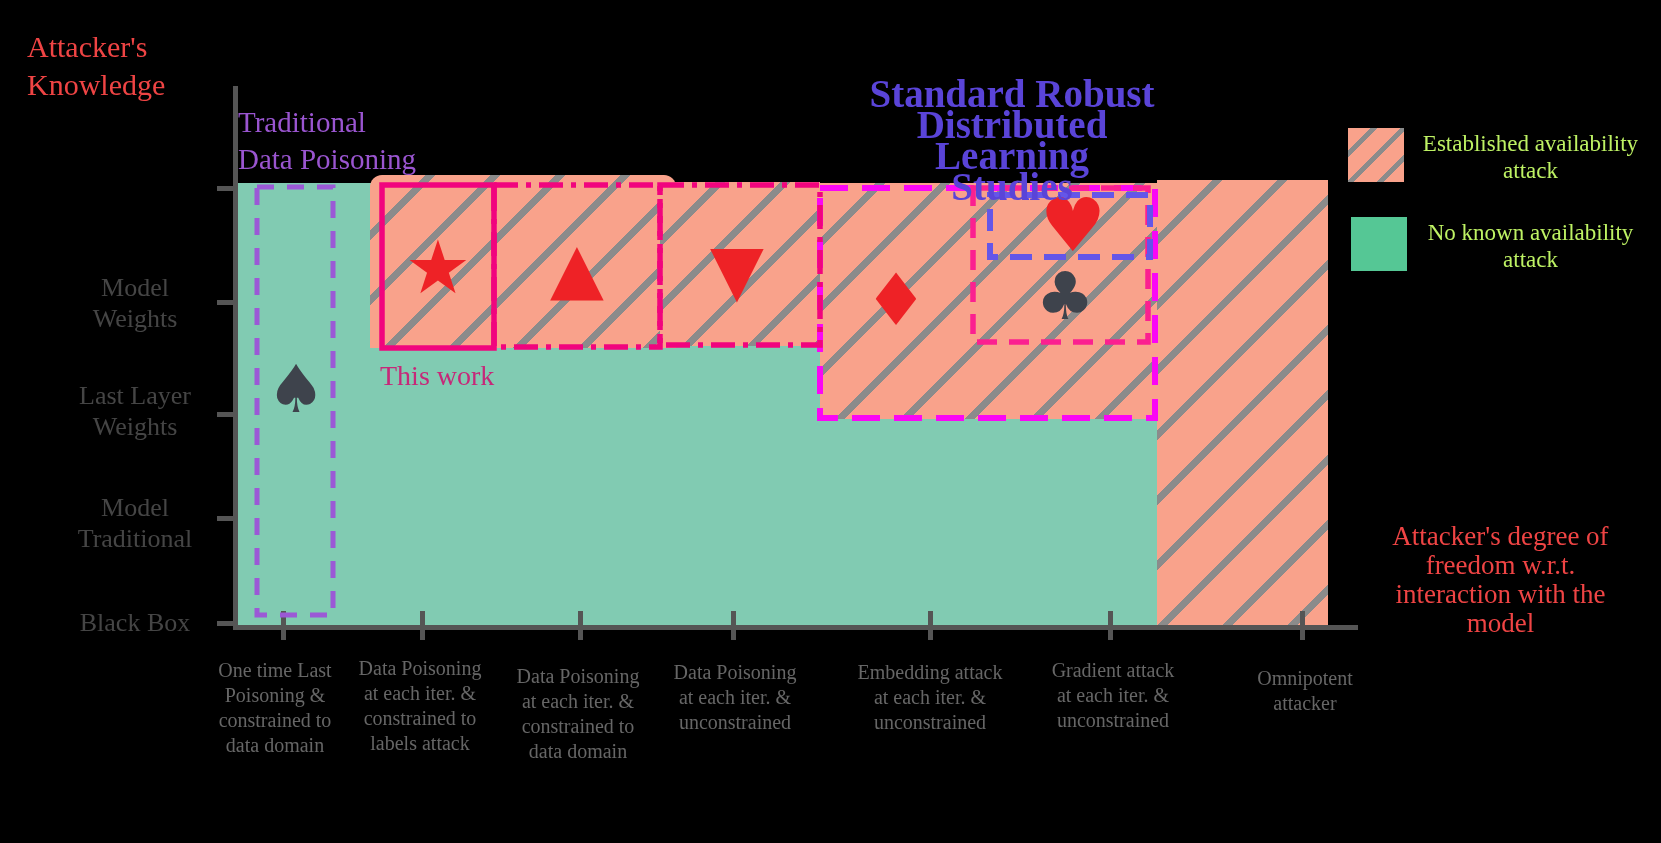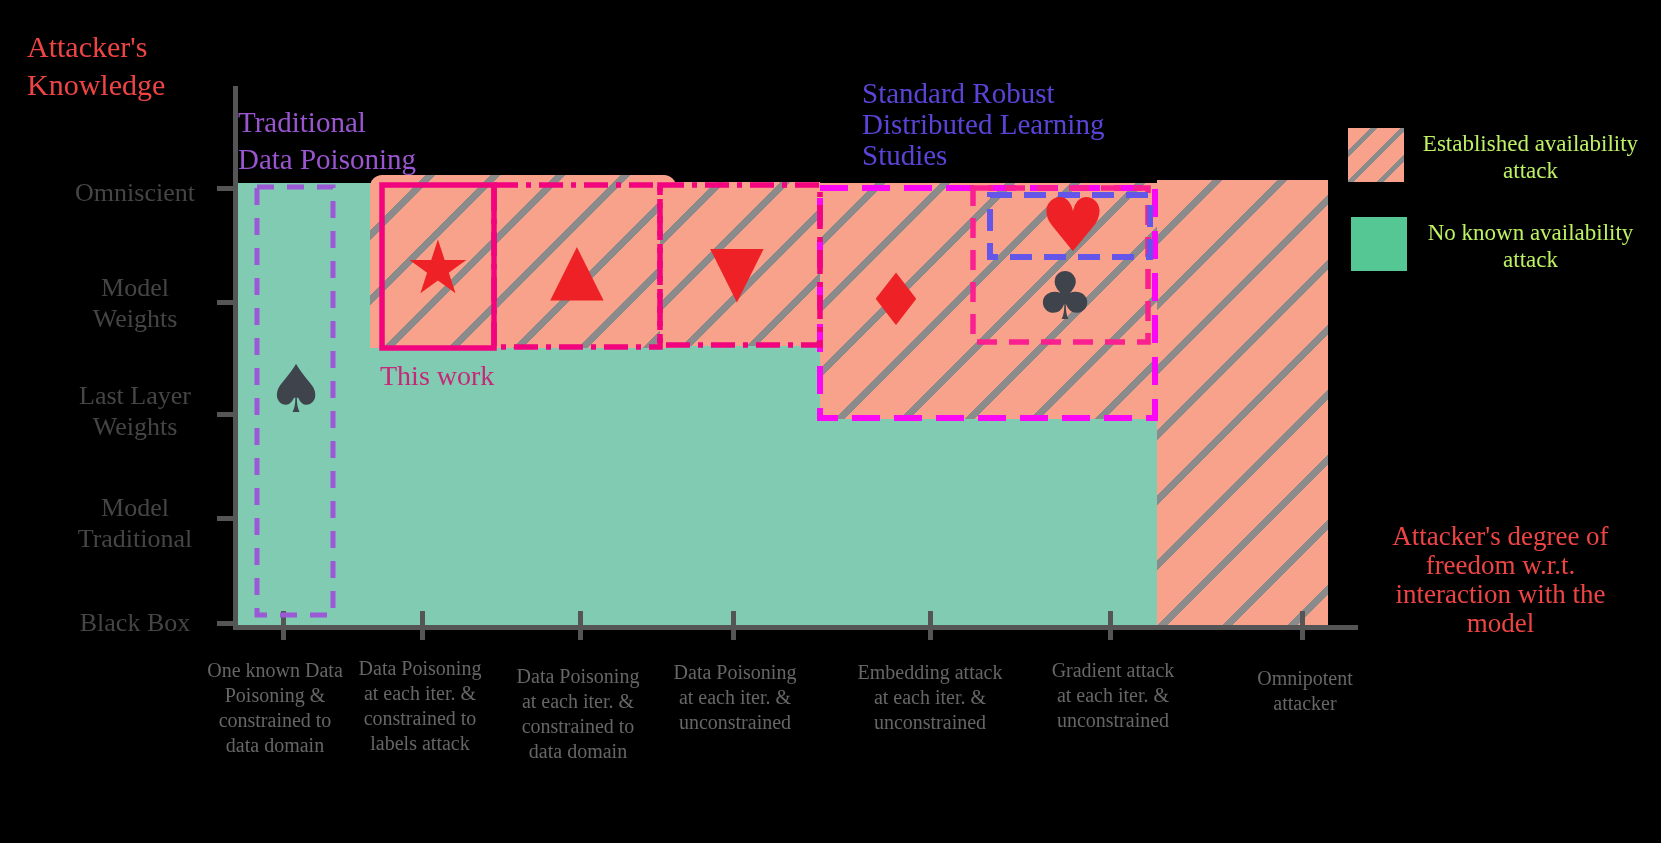--- a/index.html
+++ b/index.html
@@ -19,21 +19,21 @@
   
   .axis{background:#555;}
   .y-axis{left:233px;top:86px;width:5px;height:544px;}
   .x-axis{left:233px;top:625px;width:1125px;height:5px;}
   .ytick{left:217px;width:21px;height:5px;background:#555;}
   .xtick{top:611px;width:5px;height:29px;background:#555;}
   .ylab{color:#454545;font-size:26px;line-height:31px;text-align:center;width:200px;left:35px;}
   .xlab{font-size:20px;line-height:25px;text-align:center;width:176px;color:#666;}
   .fig-title{left:27px;top:28px;width:220px;font-size:30px;line-height:38px;color:#ef4444;text-align:left;}
   .trad{left:238px;top:104px;width:300px;font-size:29px;line-height:37px;color:#9a55d0;text-align:left;}
-  .std{left:862px;top:78px;width:300px;font-size:29px;line-height:31px;color:#5a44d8;}
+  .std{left:862px;top:78px;width:300px;font-size:39px;line-height:31px;color:#5a44d8;text-align:center;font-weight:bold;}
   .thiswork{left:380px;top:360px;width:200px;font-size:28px;color:#c62879;text-align:left;}
   .xtitle{left:1353px;top:522px;width:295px;font-size:27px;line-height:29px;color:#ef4444;text-align:center;}
 
   
   .lg-swatch{width:56px;height:54px;}
   .lg-orange{left:1348px;top:128px;background-color:#f9a28b;
      background-image:repeating-linear-gradient(135deg,rgba(0,0,0,0) 0px,rgba(0,0,0,0) 16px,#8b8b8b 16px,#8b8b8b 21px);}
   .lg-green{left:1351px;top:217px;background:#55c795;}
   .lg-text{width:261px;left:1400px;font-size:23px;line-height:27px;color:#bef264;text-align:center;}
 
@@ -86,41 +86,38 @@
   <div class="abs sym sym-red" style="left:737px;top:270px;font-size:70px">▼</div>
   <div class="abs sym sym-red" style="left:896px;top:300px;font-size:72px">♦</div>
   <div class="abs sym sym-red" style="left:1073px;top:225px;font-size:74px">♥</div>
   <div class="abs sym sym-dark" style="left:1065px;top:297px;font-size:66px">♣</div>
 
   <div class="abs fig-title">
     <div>Attacker's</div>
     <div>Knowledge</div>
   </div>
 
-  <div class="abs ylab" style="top:177px">
-    <div>Omniscient</div>
-  </div>
   <div class="abs ylab" style="top:272px">
     <div>Model</div>
     <div>Weights</div>
   </div>
   <div class="abs ylab" style="top:380px">
     <div>Last Layer</div>
     <div>Weights</div>
   </div>
   <div class="abs ylab" style="top:492px">
     <div>Model</div>
     <div>Traditional</div>
   </div>
   <div class="abs ylab" style="top:607px">
     <div>Black Box</div>
   </div>
 
   <div class="abs xlab" style="left:187px;top:658px">
-    <div>One known Data</div>
+    <div>One time Last</div>
     <div>Poisoning &amp;</div>
     <div>constrained to</div>
     <div>data domain</div>
   </div>
   <div class="abs xlab" style="left:332px;top:656px">
     <div>Data Poisoning</div>
     <div>at each iter. &amp;</div>
     <div>constrained to</div>
     <div>labels attack</div>
   </div>

